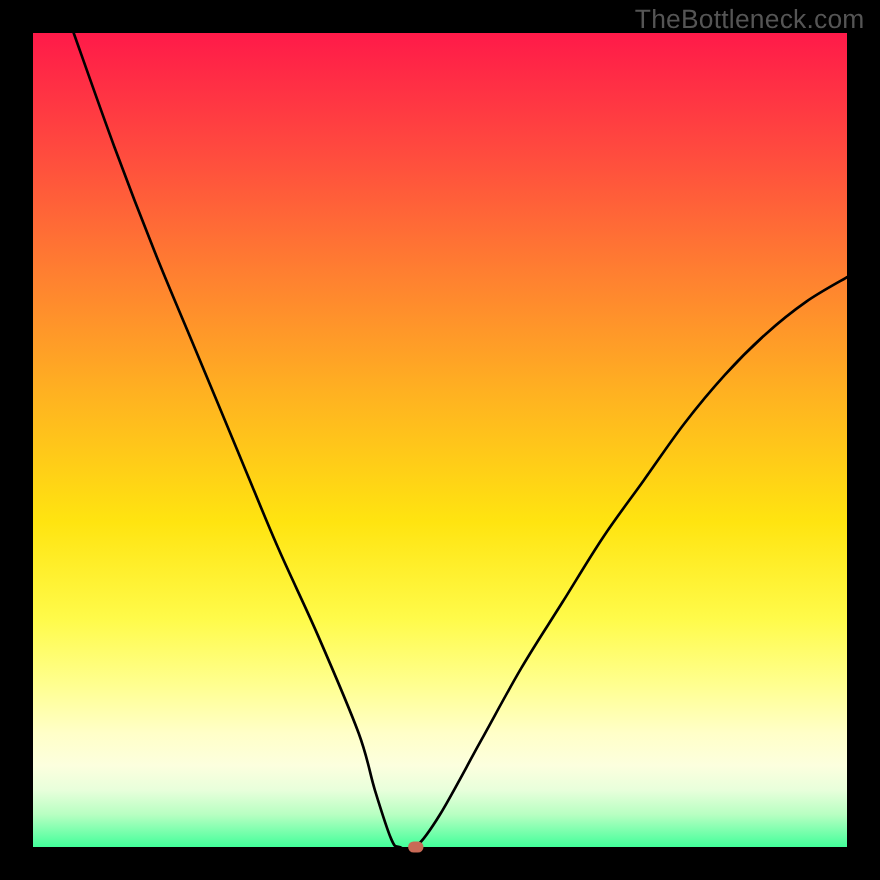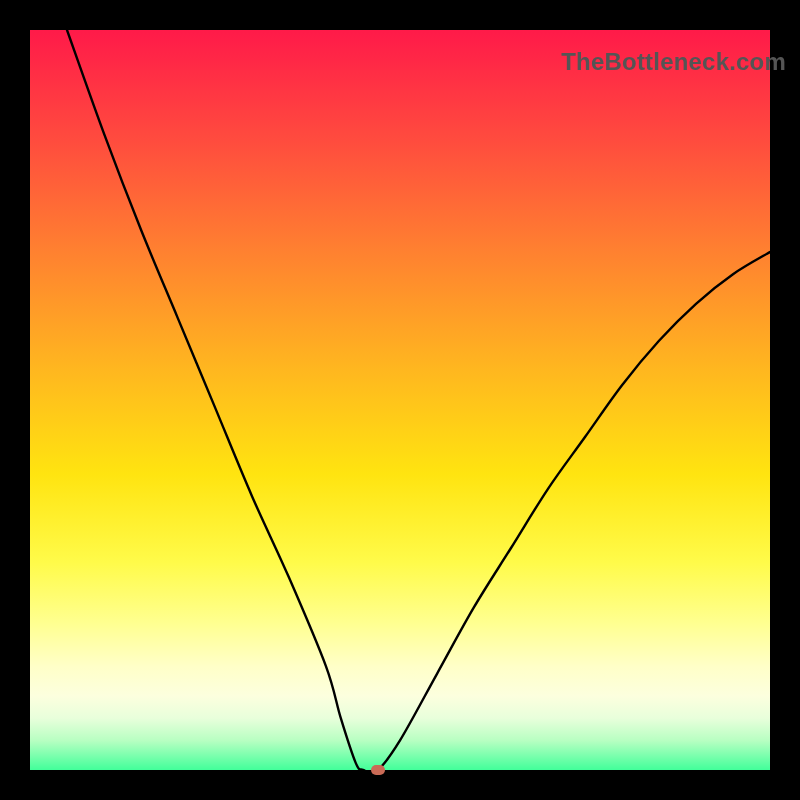--- a/index.html
+++ b/index.html
@@ -10,24 +10,23 @@
     position: relative;
     font-family: Arial, Helvetica, sans-serif;
     overflow: hidden;
   }
   .watermark {
     position: absolute;
     top: 4px;
     right: 14px;
     color: #555;
     font-size: 24px;
-    font-weight: bold;
+    font-weight: normal;
     z-index: 5;
     letter-spacing: 0.2px;
-    margin-top: 44px;
   }
   .plot-area {
     position: absolute;
     left: 30px;
     top: 30px;
     width: 740px;
     height: 740px;
     background: linear-gradient(to bottom,
       #ff1a49 0%,
       #ff4c3e 15%,

